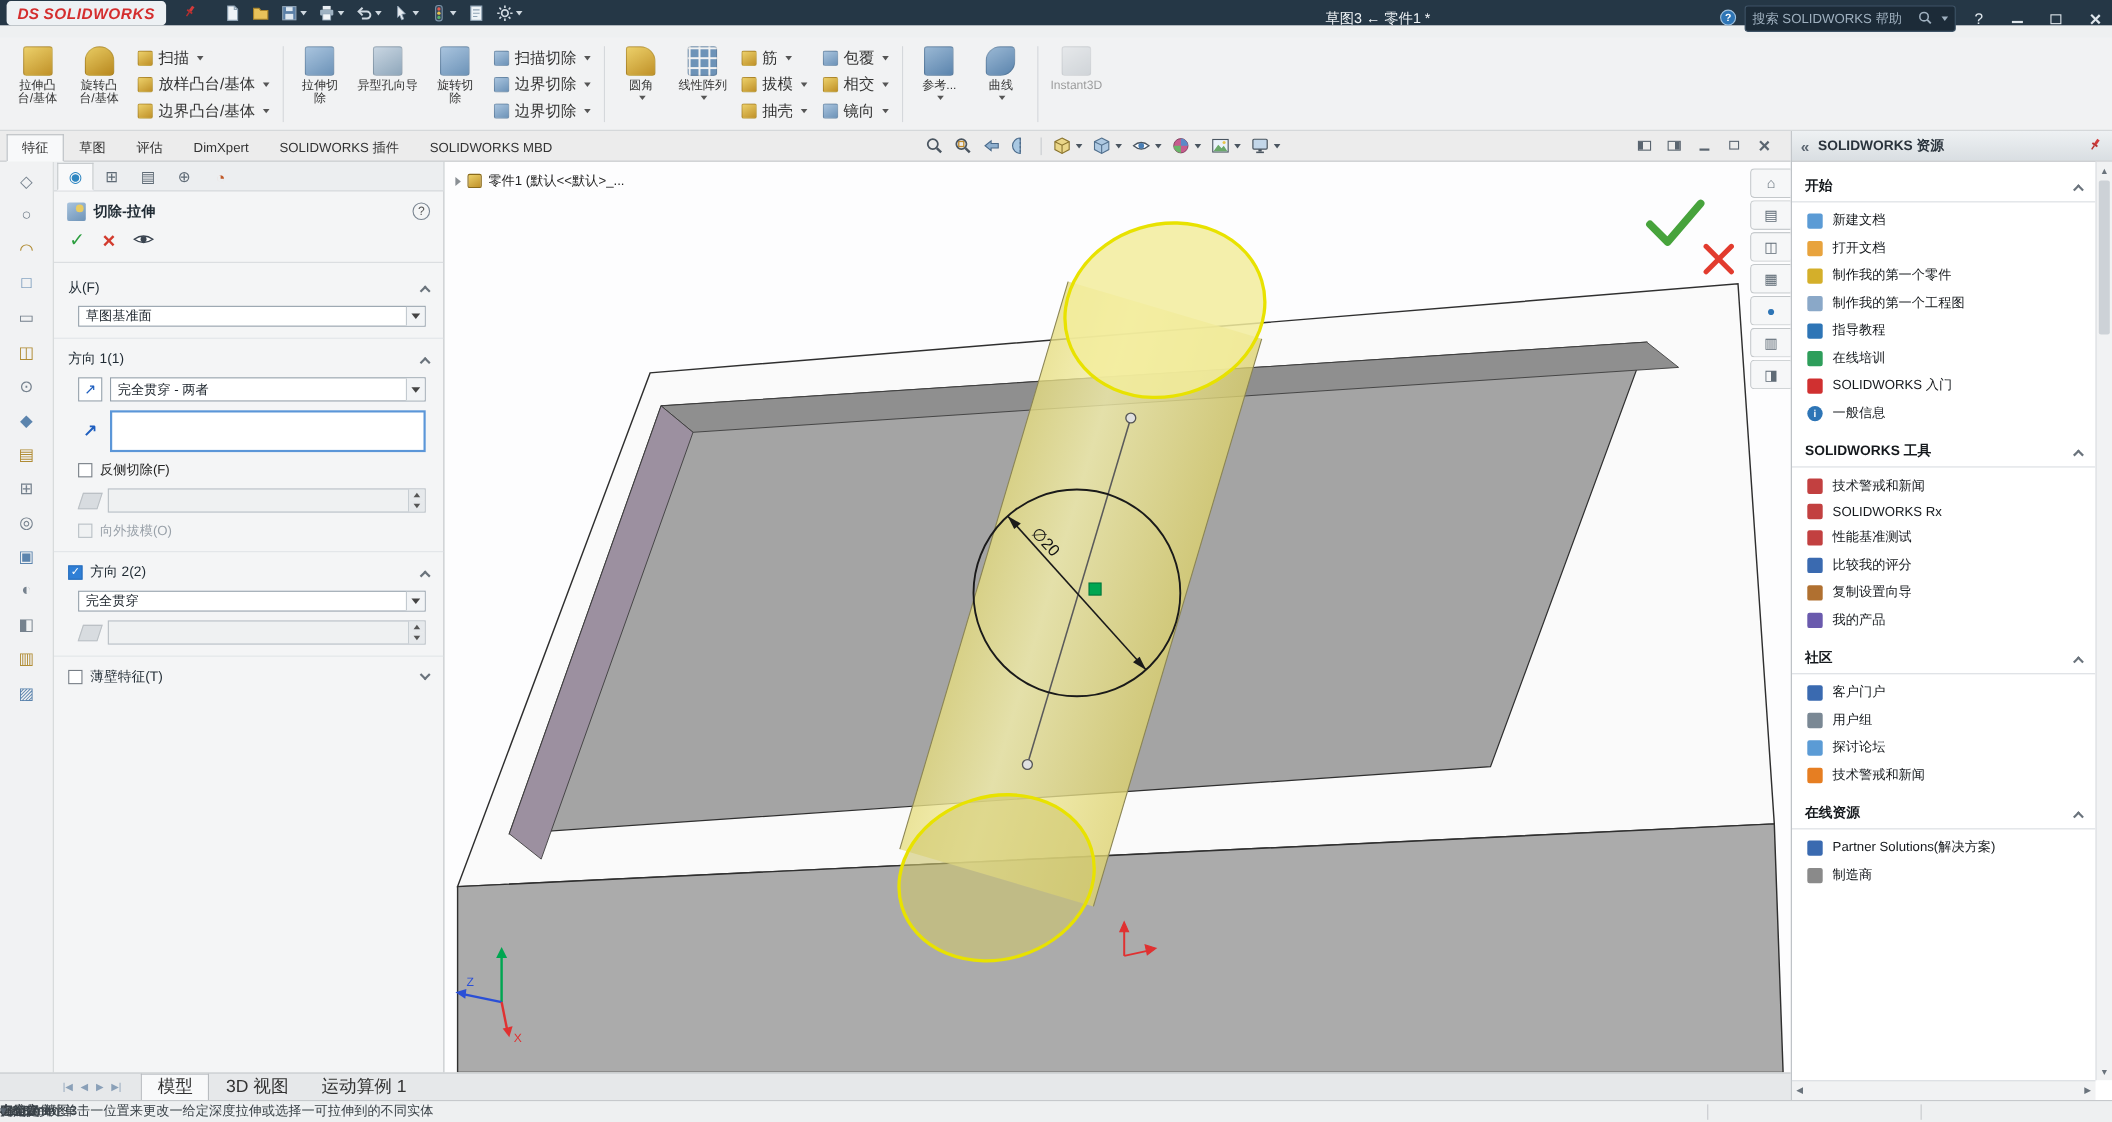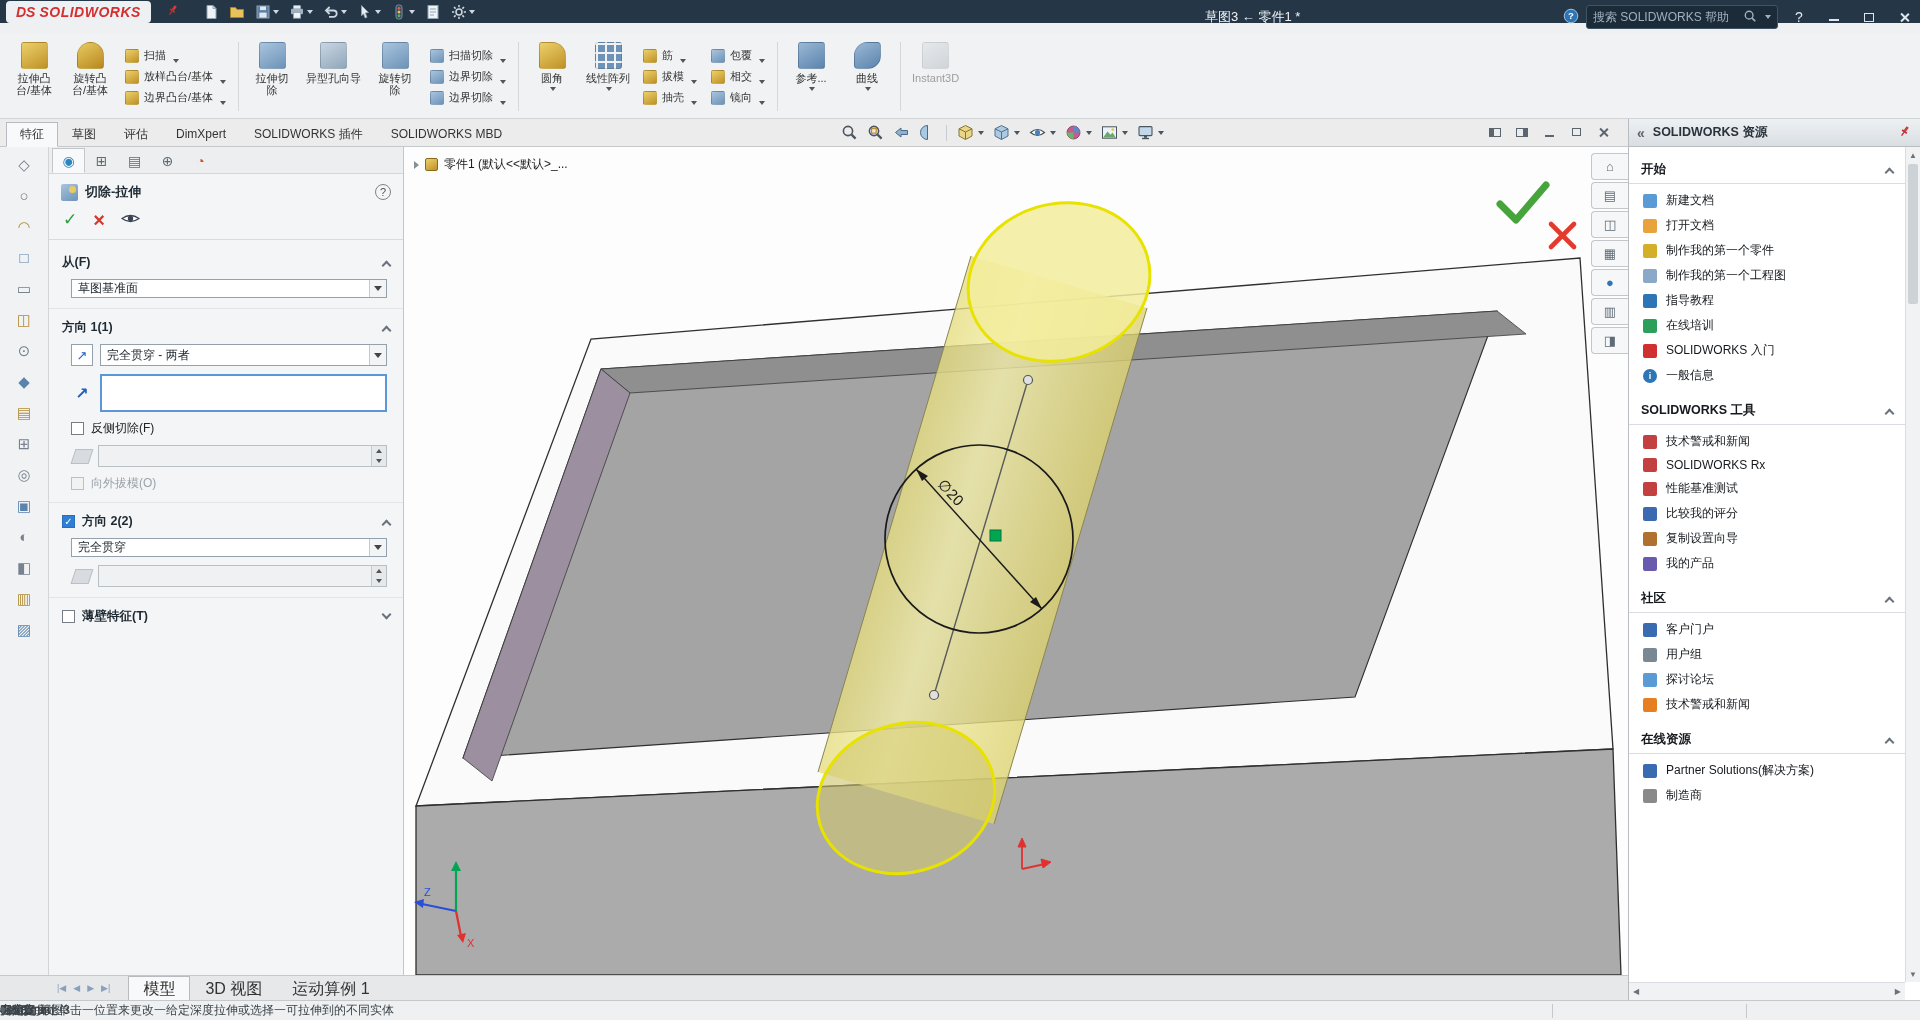--- a/index.html
+++ b/index.html
@@ -30,21 +30,21 @@
 .xbars::before,.xbars::after{content:"";position:absolute;left:5px;top:0;width:1.6px;height:11px;background:currentColor}
 .xbars::before{transform:rotate(45deg)}.xbars::after{transform:rotate(-45deg)}
 
 
 .ribbon{position:absolute;top:34px;left:0;right:0;height:85px;background:#f1f2f3;border-bottom:1px solid #d2d5d8;display:flex;align-items:stretch;padding:3px 4px 2px 6px;z-index:40}
 .rib-big{display:flex;flex-direction:column;align-items:center;justify-content:flex-start;padding:5px 6px 2px;min-width:56px;gap:3px;color:#333}
 .rib-big.disabled{opacity:.45}
 .rib-lab{font-size:11px;line-height:12px;text-align:center;color:#333}
 .ri{width:27px;height:27px;border-radius:3px;border:1px solid rgba(0,0,0,.12)}
 .rib-stack{display:flex;flex-direction:column;justify-content:center;gap:4px;padding:2px 5px}
-.rib-small{display:flex;align-items:flex-end;gap:5px;font-size:11px;color:#333;padding:1px 2px}
+.rib-small{display:flex;align-items:center;gap:5px;font-size:14px;color:#333;padding:1px 2px}
 .rs{width:14px;height:14px;border-radius:2px;border:1px solid rgba(0,0,0,.12);flex:none}
 .rib-sep{width:1px;background:#d5d8db;margin:5px 5px}
 .rib-big .caret,.rib-small .caret{color:#555}
 .i-extruded-boss,.i-swept-boss,.i-lofted-boss,.i-boundary-boss,.i-rib,.i-draft,.i-shell,.i-intersect{background:linear-gradient(150deg,#ecd06a,#c09128)}
 .i-revolved-boss{background:linear-gradient(150deg,#e8cb62,#b8881f);border-radius:50% 50% 4px 4px}
 .i-extruded-cut,.i-revolved-cut,.i-swept-cut,.i-lofted-cut,.i-boundary-cut,.i-wrap,.i-mirror{background:linear-gradient(150deg,#a9c4de,#6d93b8)}
 .i-hole-wizard{background:linear-gradient(150deg,#c9d6e2,#8fa7bb)}
 .i-fillet{background:linear-gradient(150deg,#ecd06a,#c09128);border-top-right-radius:14px}
 .i-linear-pattern{background-color:#6d93b8;background-image:linear-gradient(#f1f2f3 2px,transparent 2px),linear-gradient(90deg,#f1f2f3 2px,transparent 2px);background-size:9px 9px}
 .i-reference-geometry,.i-curves{background:linear-gradient(150deg,#9ab8d4,#5b84ad)}
@@ -80,21 +80,21 @@
 .pm-title-row{display:flex;align-items:center;gap:7px;padding:9px 12px 6px}
 .pm-title{font-weight:bold;font-size:13px;color:#1f2a33}
 .pm-title-icon{width:17px;height:17px;background:linear-gradient(150deg,#a9c4de,#6d93b8);border-radius:2px;position:relative;flex:none}
 .pm-title-icon::after{content:"";position:absolute;right:2px;top:2px;width:7px;height:7px;border-radius:50%;background:#e8cb62}
 .pm-help{margin-left:auto;width:16px;height:16px;border:1px solid #7a8591;border-radius:50%;font-size:11px;display:flex;align-items:center;justify-content:center;color:#555}
 .pm-actions{display:flex;align-items:center;gap:16px;padding:2px 14px 9px;border-bottom:1px solid #d9dcdf}
 .pm-ok{color:#2c9e3f;font-size:17px;font-weight:bold}
 .pm-cancel{color:#d23b2e;font-size:20px;font-weight:bold;line-height:14px}
 .pm-group{border-top:1px solid #e2e5e8;padding:4px 0 10px}
 .pm-group.first{border-top:none;margin-top:4px}
-.pm-ghead{display:flex;align-items:center;gap:7px;padding:6px 13px;font-weight:bold;color:#1f2a33;font-size:12.5px}
+.pm-ghead{display:flex;align-items:center;gap:7px;padding:6px 13px;font-weight:normal;color:#1f2a33;font-size:12.5px}
 .chev{display:inline-block;width:7px;height:7px;border-right:2px solid #6a737c;border-bottom:2px solid #6a737c;margin-left:auto}
 .chev.up{transform:rotate(-135deg);margin-top:5px}
 .chev.down{transform:rotate(45deg);margin-bottom:4px}
 .pm-gbody{padding:2px 16px 0 22px;display:flex;flex-direction:column;gap:8px}
 .combo{height:22px;background:#fff;border:1px solid #94a0ab;display:flex;align-items:center;flex:1}
 .combo-val{flex:1;padding:0 6px;font-size:12px;color:#1c242c;white-space:nowrap;overflow:hidden}
 .combo-btn{width:17px;align-self:stretch;border-left:1px solid #c3cad0;display:flex;align-items:center;justify-content:center;background:#f2f4f6}
 .tri{width:0;height:0;border-left:4px solid transparent;border-right:4px solid transparent;border-top:5px solid #444}
 .pm-row{display:flex;align-items:center;gap:7px}
 .sq-btn{width:22px;height:22px;border:1px solid #94a0ab;background:#fff;display:flex;align-items:center;justify-content:center;color:#1f5fbf;font-size:13px;flex:none}

